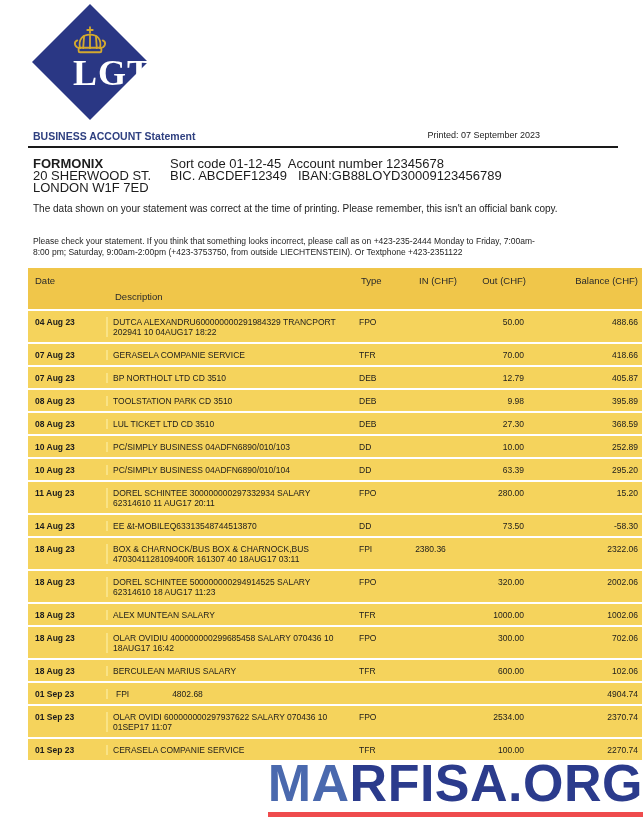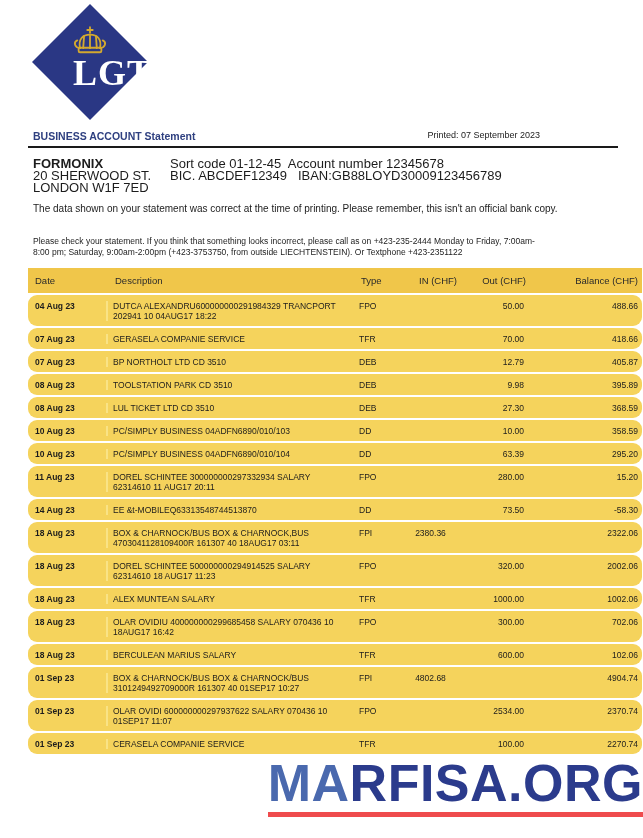--- a/index.html
+++ b/index.html
@@ -46,23 +46,23 @@
   .account{position:absolute;left:33px;top:158px;display:flex;font-size:13px;line-height:12px;}
   .acct-left{width:137px;}
   .acct-name{font-weight:700;}
   .meta-line{white-space:pre;}
   .disclaimer{position:absolute;left:33px;top:203px;font-size:10px;white-space:nowrap;}
   .notice{position:absolute;left:33px;top:236px;font-size:8.5px;line-height:11px;}
   .notice-line{white-space:nowrap;}
   
   .table{position:absolute;left:28px;top:268px;width:614px;display:flex;flex-direction:column;row-gap:2px;font-size:8.5px;}
   .thead{display:flex;background:var(--gold-header);padding:7px 0;font-size:9.5px;color:#2a2a2a;}
-  .trow{display:flex;background:var(--gold-row);padding:5.5px 0;line-height:10px;align-items:flex-start;border-radius:9px;}
+  .trow{display:flex;background:var(--gold-row);padding:5.5px 0;line-height:10px;align-items:flex-start;}
   .h-date{flex:0 0 82px;padding-left:7px;}
-  .h-desc{flex:0 0 243px;padding-left:5px;}
+  .h-desc{flex:0 0 243px;padding-left:5px;margin-top:16px;}
   .h-type{flex:0 0 55px;padding-left:8px;}
   .h-in{flex:0 0 55px;text-align:right;padding-right:6px;}
   .h-out{flex:0 0 67px;text-align:right;padding-right:4px;}
   .h-bal{flex:1;text-align:right;padding-right:4px;}
   .c-date{flex:0 0 80px;padding-left:7px;font-weight:700;border-right:2px solid var(--gold-gap);align-self:stretch;}
   .c-desc{flex:0 0 243px;padding:0 6px 0 5px;}
   .c-type{flex:0 0 55px;padding-left:8px;}
   .c-in{flex:0 0 55px;text-align:center;padding-right:6px;}
   .c-out{flex:0 0 67px;text-align:right;padding-right:4px;}
   .c-bal{flex:1;text-align:right;padding-right:4px;}
@@ -160,21 +160,21 @@
         <div class="c-type">DEB</div>
         <div class="c-in"></div>
         <div class="c-out">27.30</div>
         <div class="c-bal">368.59</div>
       </div><div class="trow">
         <div class="c-date">10 Aug 23</div>
         <div class="c-desc">PC/SIMPLY BUSINESS 04ADFN6890/010/103</div>
         <div class="c-type">DD</div>
         <div class="c-in"></div>
         <div class="c-out">10.00</div>
-        <div class="c-bal">358.59</div>
+        <div class="c-bal">252.89</div>
       </div><div class="trow">
         <div class="c-date">10 Aug 23</div>
         <div class="c-desc">PC/SIMPLY BUSINESS 04ADFN6890/010/104</div>
         <div class="c-type">DD</div>
         <div class="c-in"></div>
         <div class="c-out">63.39</div>
         <div class="c-bal">295.20</div>
       </div><div class="trow">
         <div class="c-date">11 Aug 23</div>
         <div class="c-desc">DOREL SCHINTEE 300000000297332934 SALARY 62314610 11 AUG17 20:11</div>
@@ -219,21 +219,20 @@
         <div class="c-bal">702.06</div>
       </div><div class="trow">
         <div class="c-date">18 Aug 23</div>
         <div class="c-desc">BERCULEAN MARIUS SALARY</div>
         <div class="c-type">TFR</div>
         <div class="c-in"></div>
         <div class="c-out">600.00</div>
         <div class="c-bal">102.06</div>
       </div><div class="trow">
         <div class="c-date">01 Sep 23</div>
-        <div class="c-desc">BOX &amp; CHARNOCK/BUS BOX &amp; CHARNOCK/BUS 3101249492709000R 161307 40 01SEP17 10:27</div>
         <div class="c-type">FPI</div>
         <div class="c-in">4802.68</div>
         <div class="c-out"></div>
         <div class="c-bal">4904.74</div>
       </div><div class="trow">
         <div class="c-date">01 Sep 23</div>
         <div class="c-desc">OLAR OVIDI 600000000297937622 SALARY 070436 10 01SEP17 11:07</div>
         <div class="c-type">FPO</div>
         <div class="c-in"></div>
         <div class="c-out">2534.00</div>

